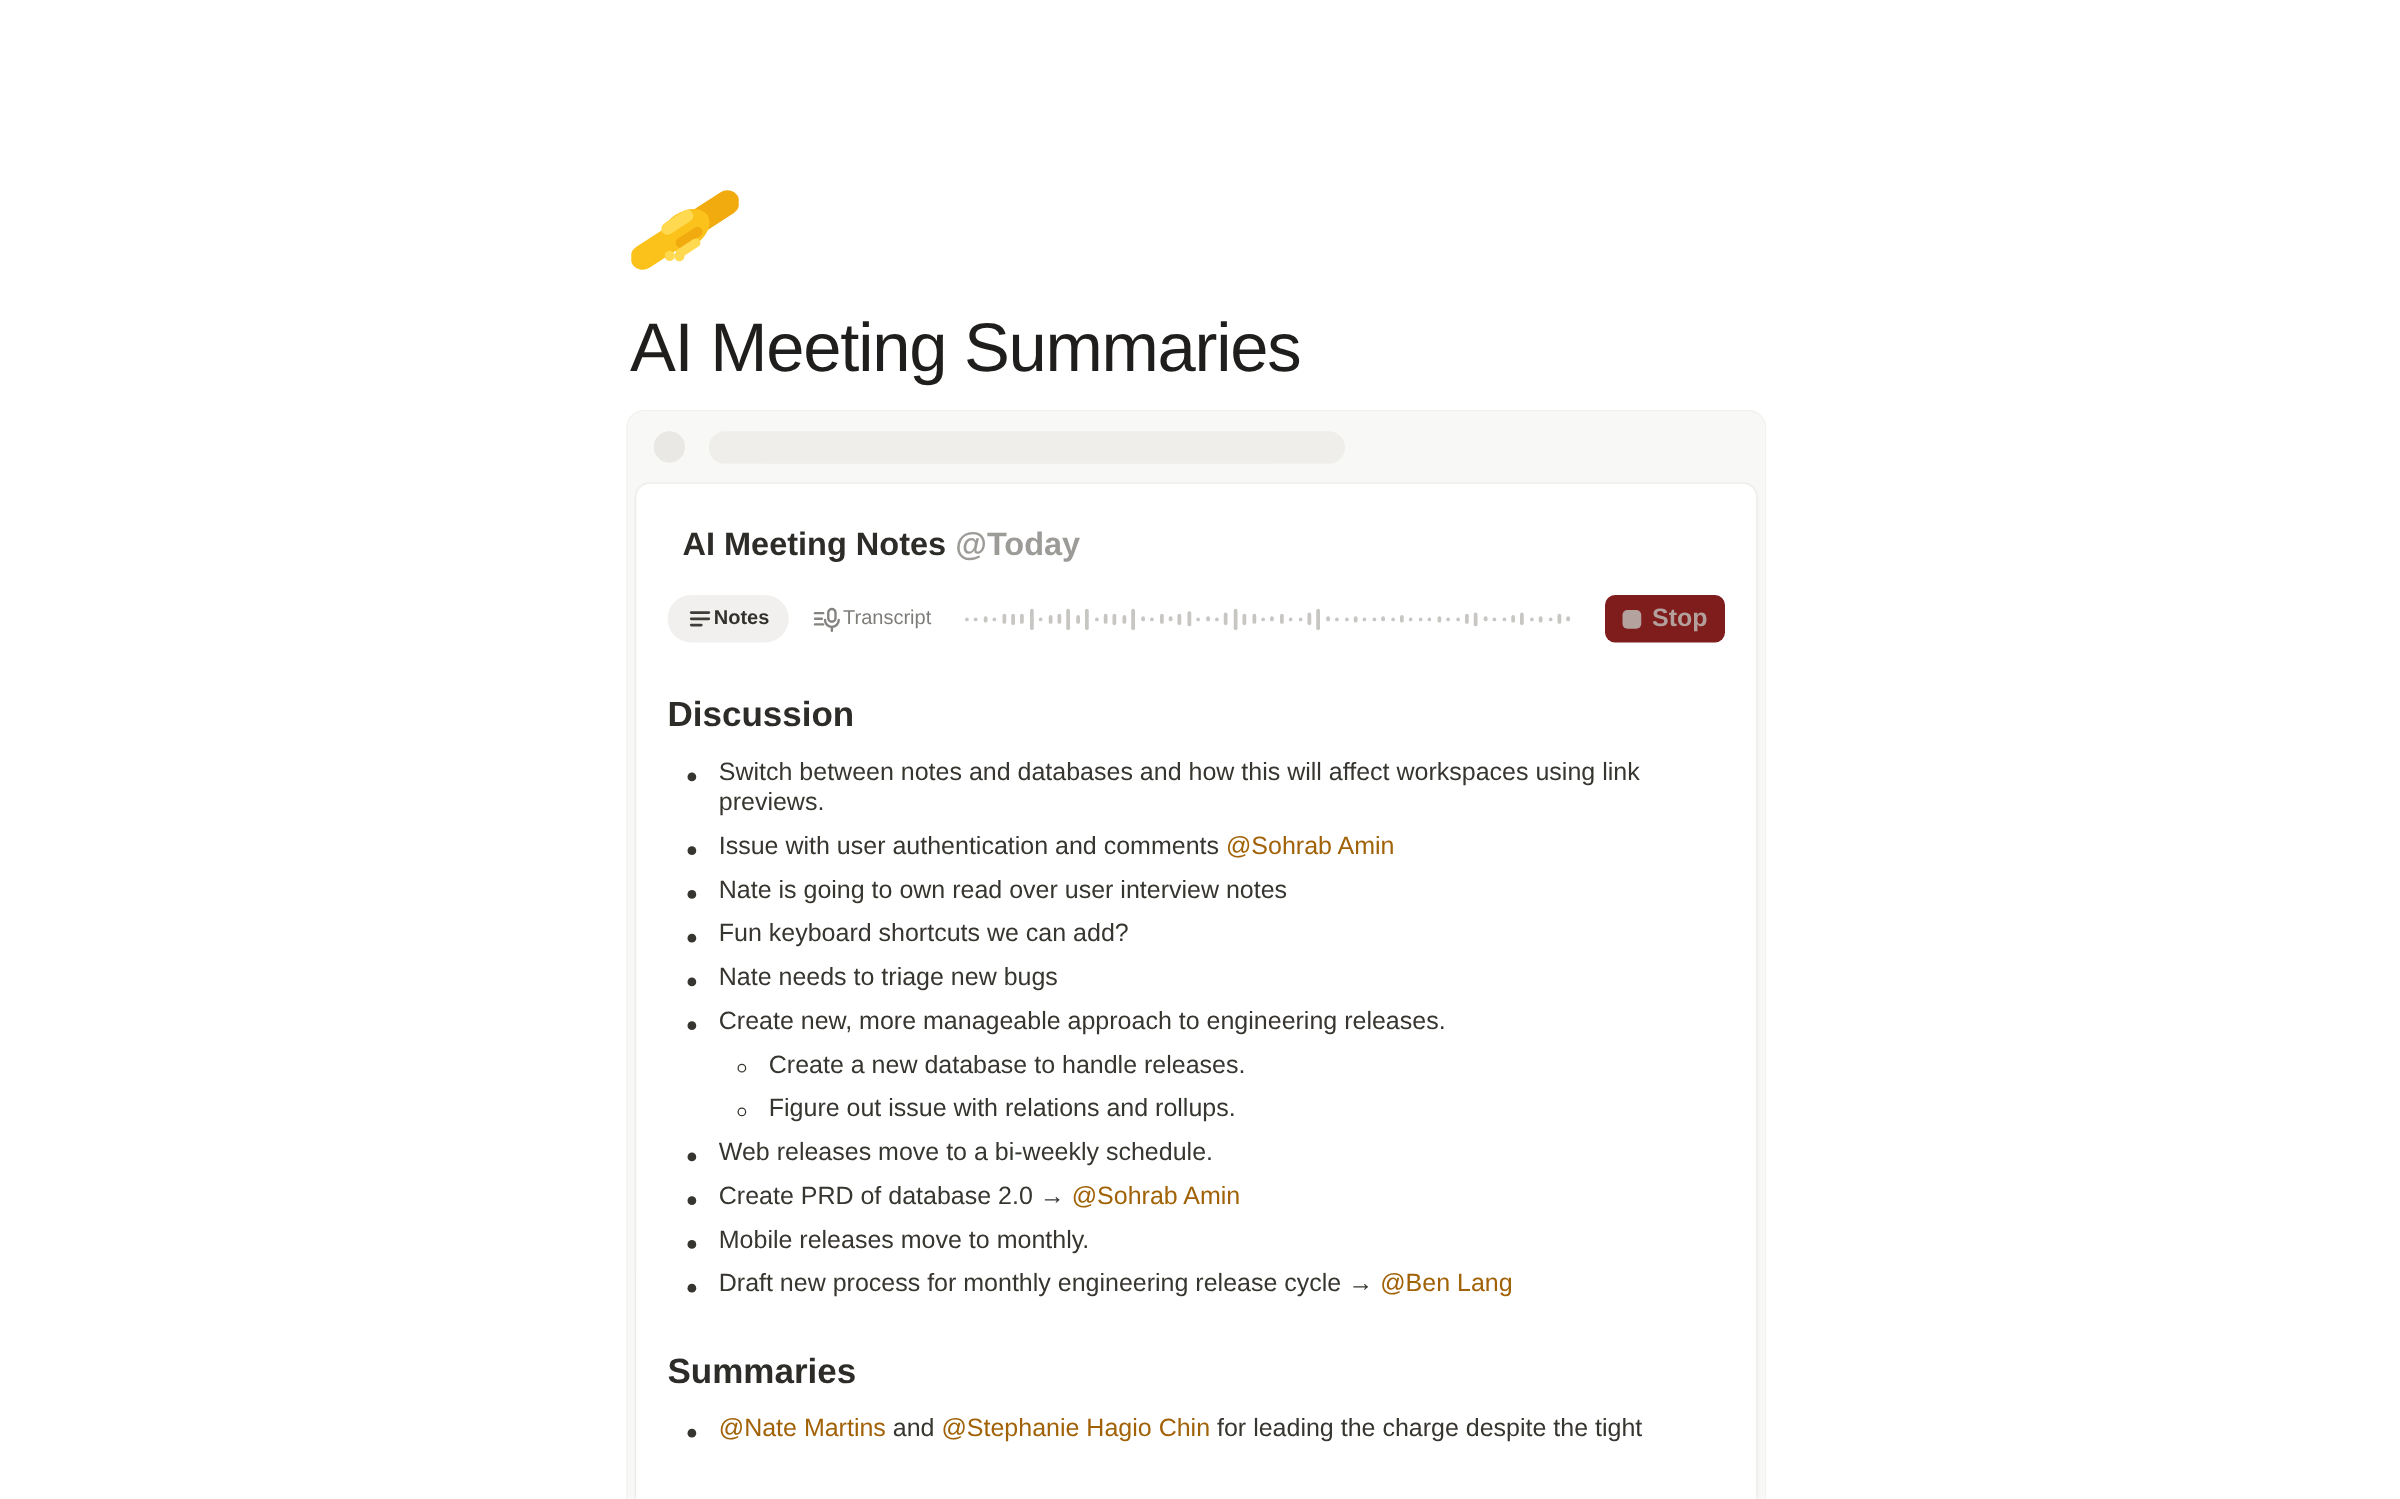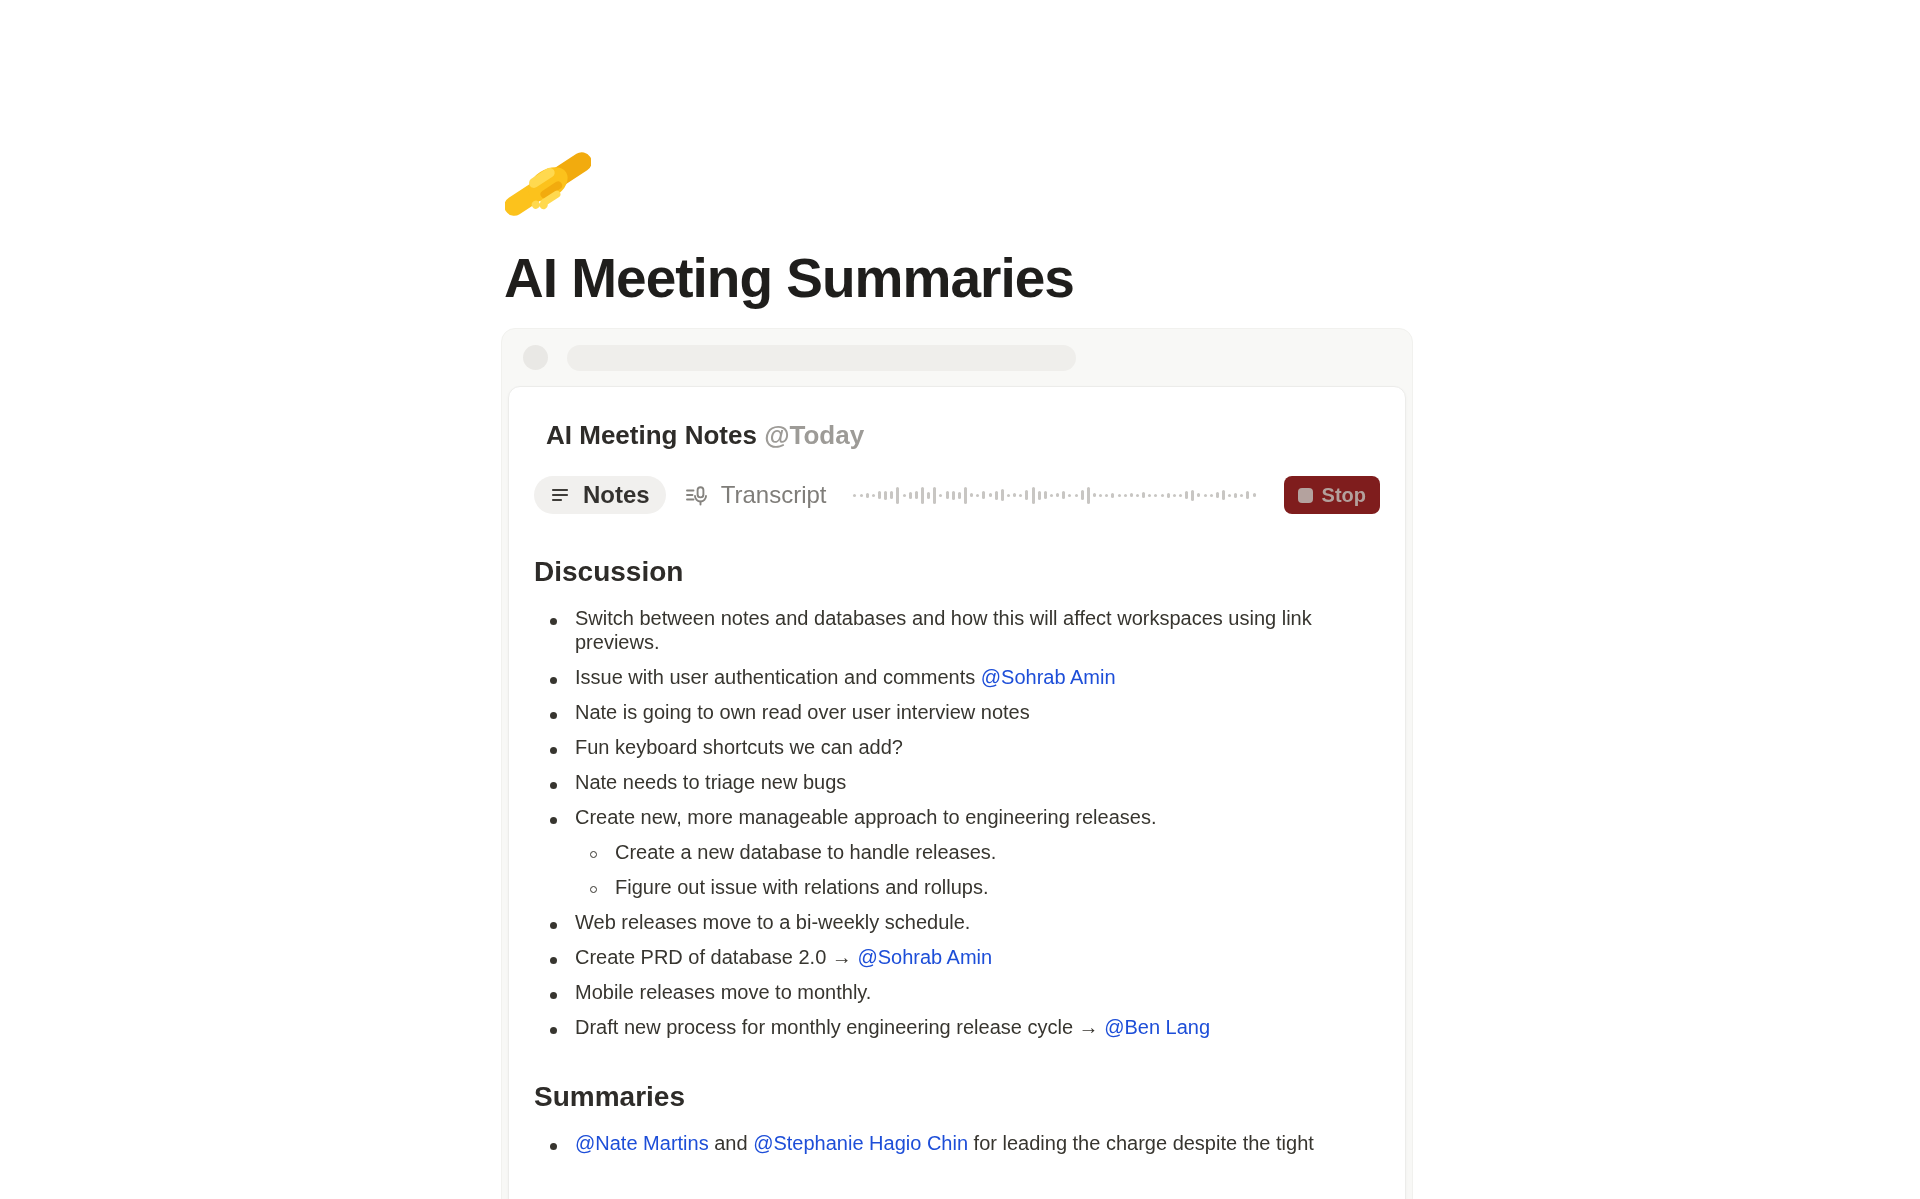--- a/index.html
+++ b/index.html
@@ -6,21 +6,21 @@
   body{
     width:1920px;height:1199px;overflow:hidden;background:#ffffff;
     font-family:"Liberation Sans","DejaVu Sans",sans-serif;
     color:#37352f;position:relative;
   }
   .content{position:absolute;left:501px;top:0;width:912px;}
 
   .page-icon{display:block;margin:141px 0 0 4px;width:86px;height:86px;}
 
   h1.page-title{
-    margin:24px 0 0 3px;font-size:55px;line-height:55px;font-weight:700;
+    margin:24px 0 0 3px;font-size:55px;line-height:55px;font-weight:400;
     letter-spacing:-1px;color:#1f1e1c;
   }
 
   
   .meeting-card{
     margin-top:22px;background:#f8f8f6;border:1px solid #f1f1ee;
     border-radius:14px;height:900px;box-sizing:border-box;
   }
   .card-topbar{height:57px;display:flex;align-items:center;padding-left:21px;}
   .skeleton-circle{width:25px;height:25px;border-radius:50%;background:#e9e8e5;flex:none;}
@@ -29,21 +29,21 @@
   
   .note-card{
     margin:0 6px;background:#ffffff;border:1px solid #ececea;border-radius:12px;
     box-shadow:0 1px 3px rgba(0,0,0,0.04);
     padding:19px 25px 60px;height:830px;box-sizing:border-box;overflow:hidden;
   }
   .note-title{font-size:26px;line-height:34px;font-weight:700;color:#2e2c29;margin:12px;}
   .note-title .mention{color:#9d9b97;}
 
   .tabs-row{margin-top:24px;display:flex;align-items:center;height:38px;}
-  .tab{display:inline-flex;align-items:center;gap:13px;font-size:24px;cursor:default;}
+  .tab{display:inline-flex;align-items:center;gap:1px;font-size:16px;cursor:default;}
   .tab-notes{
     background:#f1f0ee;border-radius:20px;height:38px;padding:0 16px;
     font-weight:700;color:#33312e;
   }
   .tab-transcript{margin-left:19px;color:#7f7d79;font-weight:500;}
 
   .waveform{flex:1;display:flex;align-items:center;justify-content:space-between;
     margin:0 27px;height:20px;}
   .wbar{width:3px;border-radius:1.5px;background:#c8c6c3;flex:none;}
 
@@ -62,21 +62,21 @@
   ul.doc-list{list-style:none;margin:4px;padding:0 0 0 37px;font-size:20px;line-height:24px;}
   ul.doc-list li{position:relative;margin-bottom:11px;color:#37352f;}
   ul.doc-list li::before{
     content:"";position:absolute;left:-25px;top:12px;width:7px;height:7px;
     border-radius:50%;background:#37352f;
   }
   ul.doc-list.nested{margin-top:11px;padding-left:36px;}
   ul.doc-list.nested li::before{
     background:transparent;border:1.5px solid #37352f;width:5px;height:5px;top:11px;
   }
-  .mention{color:#1d4ed8;}
+  .mention{color:#a16207;}
 </style>
 </head>
 <body>
 
 <div class="content">
 
   <svg class="page-icon" viewBox="0 0 96 96" aria-hidden="true">
     <g transform="rotate(-33 48 48)">
       <rect x="-8" y="37" width="52" height="22" rx="11" fill="#fcc21c"></rect>
       <rect x="52" y="37" width="52" height="22" rx="11" fill="#f2ab0e"></rect>

